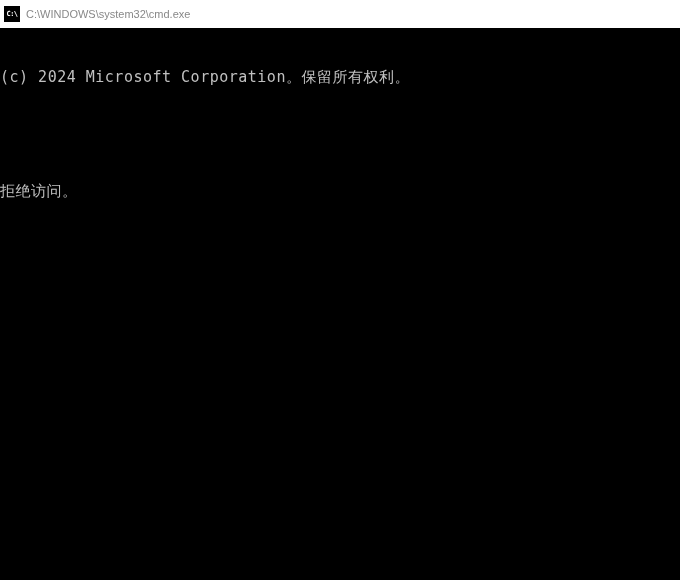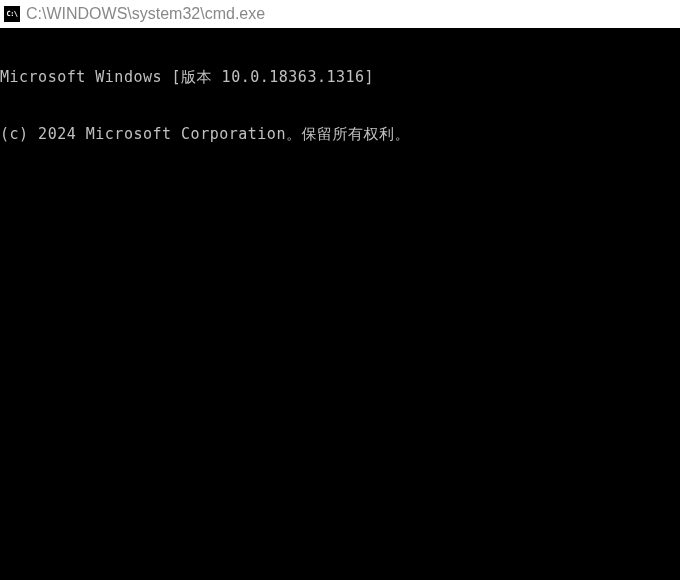--- a/index.html
+++ b/index.html
@@ -33,21 +33,21 @@
       justify-content: center;
     }
     .titlebar-icon-text {
       color: #fff;
       font-size: 7px;
       font-weight: bold;
       letter-spacing: -0.5px;
     }
     .titlebar-text {
       color: #888;
-      font-size: 16px;
+      font-size: 11px;
       font-family: "Segoe UI", sans-serif;
     }
     .terminal {
       width: 100%;
       height: calc(100% - 28px);
       background: #000;
       color: #c0c0c0;
       padding: 2px 0 0 0;
       font-size: 15px;
       line-height: 19px;
@@ -68,17 +68,17 @@
 <body>
 
 <div class="titlebar">
   <div class="titlebar-icon">
     <span class="titlebar-icon-text">C:\</span>
   </div>
   <span class="titlebar-text">C:\WINDOWS\system32\cmd.exe</span>
 </div>
 
 <div class="terminal">
-  <span class="terminal-line">Microsoft Windows [版本 10.0.18363.1316]</span>
   <span class="terminal-line">(c) 2024 Microsoft Corporation。保留所有权利。</span>
   <span class="terminal-blank"></span>
+  <span class="terminal-line">拒绝访问。</span>
   <span class="terminal-blank"></span>
 </div>
 
 </body></html>

